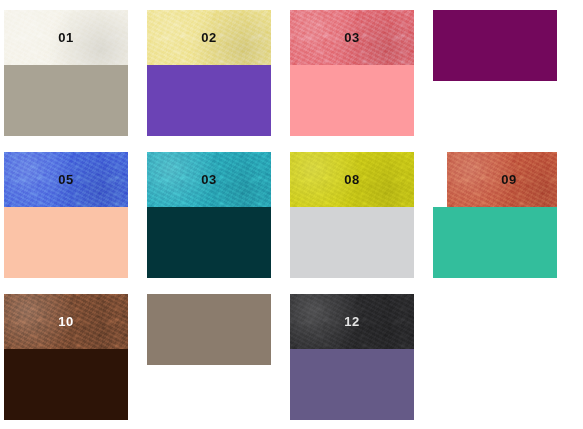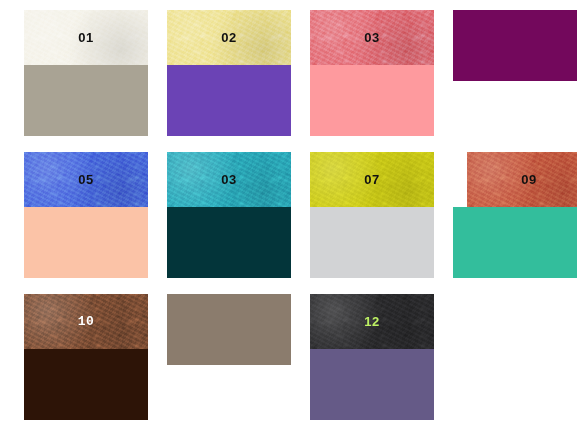--- a/index.html
+++ b/index.html
@@ -17,21 +17,21 @@
 
   #palette-grid {
     width: 488px;
     height: 429px;
     box-sizing: border-box;
     display: grid;
     grid-template-columns: repeat(4, 124px);
     grid-template-rows: repeat(3, 126px);
     column-gap: 19px;
     row-gap: 16px;
-    padding: 10px 16px 11px 24px;
+    padding: 10px 16px 11px 4px;
     background: #ffffff;
   }
 
   .swatch-card {
     position: relative;
     width: 124px;
     height: 126px;
     display: flex;
     flex-direction: column;
     overflow: hidden;
@@ -132,38 +132,38 @@
       <div class="swatch-bottom" style="background-color: rgb(251, 195, 167);"></div>
     </div>
     <div class="swatch-card">
       <div class="swatch-top" style="background-color: rgb(43, 171, 188);">
         <span class="swatch-label" style="color: rgb(17, 17, 17);">03</span>
       </div>
       <div class="swatch-bottom" style="background-color: rgb(3, 53, 58);"></div>
     </div>
     <div class="swatch-card">
       <div class="swatch-top" style="background-color: rgb(205, 204, 23);">
-        <span class="swatch-label" style="color: rgb(17, 17, 17);">07</span>
+        <span class="swatch-label" style="color: rgb(17, 17, 17);">08</span>
       </div>
       <div class="swatch-bottom" style="background-color: rgb(210, 211, 213);"></div>
     </div>
     <div class="swatch-card">
       <div class="swatch-top" style="background-color: rgb(199, 91, 65); margin-left: 14px;">
         <span class="swatch-label" style="color: rgb(17, 17, 17);">09</span>
       </div>
       <div class="swatch-bottom" style="background-color: rgb(51, 190, 156);"></div>
     </div>
     <div class="swatch-card">
       <div class="swatch-top" style="background-color: rgb(126, 79, 53);">
-        <span class="swatch-label" style="color: rgb(255, 255, 255); font-family: Liberation Mono, monospace;">10</span>
+        <span class="swatch-label" style="color: rgb(255, 255, 255);">10</span>
       </div>
       <div class="swatch-bottom" style="background-color: rgb(45, 20, 7);"></div>
     </div>
     <div class="swatch-card">
       <div class="swatch-bottom" style="background-color: rgb(139, 124, 109);"></div>
     </div>
     <div class="swatch-card">
       <div class="swatch-top" style="background-color: rgb(43, 43, 45);">
-        <span class="swatch-label" style="color: #bef264;">12</span>
+        <span class="swatch-label" style="color: #e5e5e5;">12</span>
       </div>
       <div class="swatch-bottom" style="background-color: rgb(101, 90, 135);"></div>
     </div>
   </div>
 
 </body></html>

